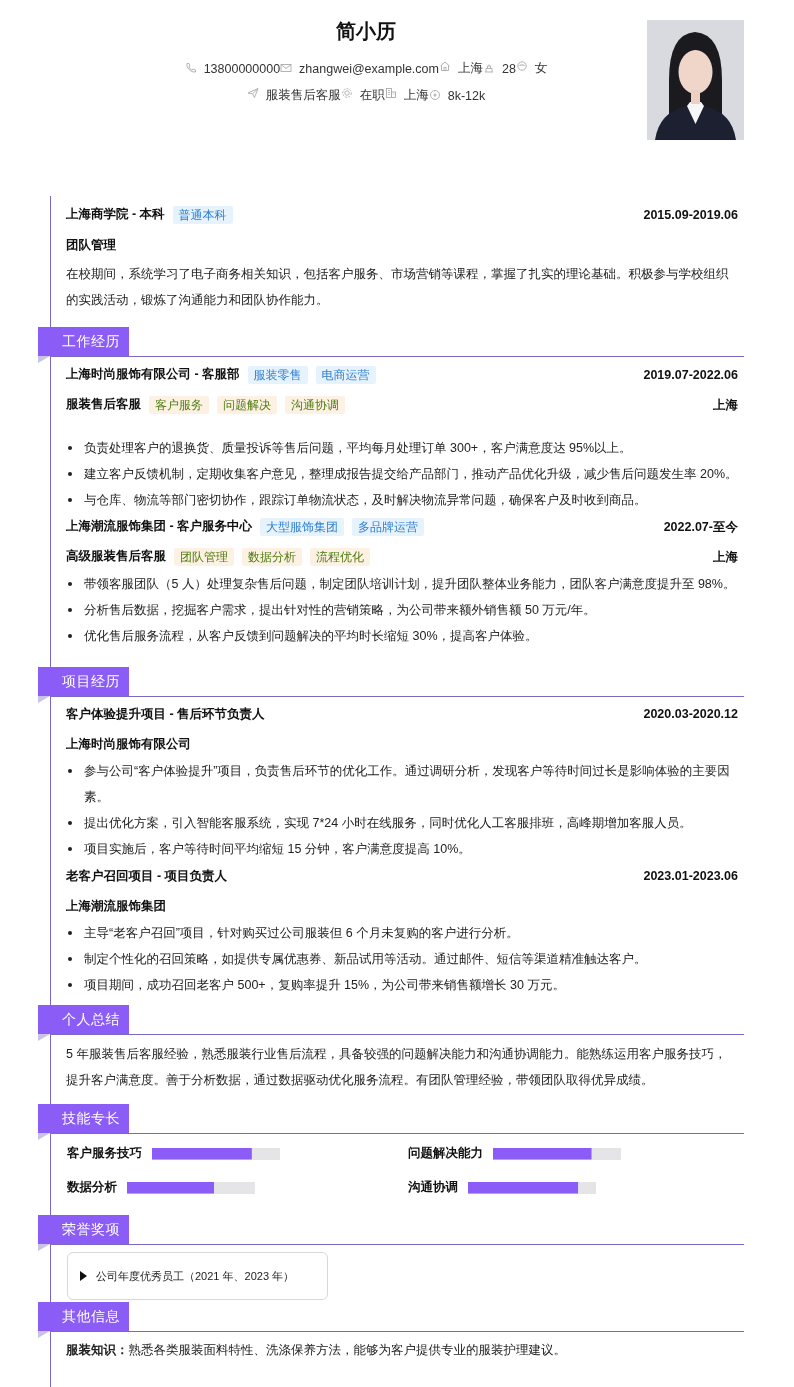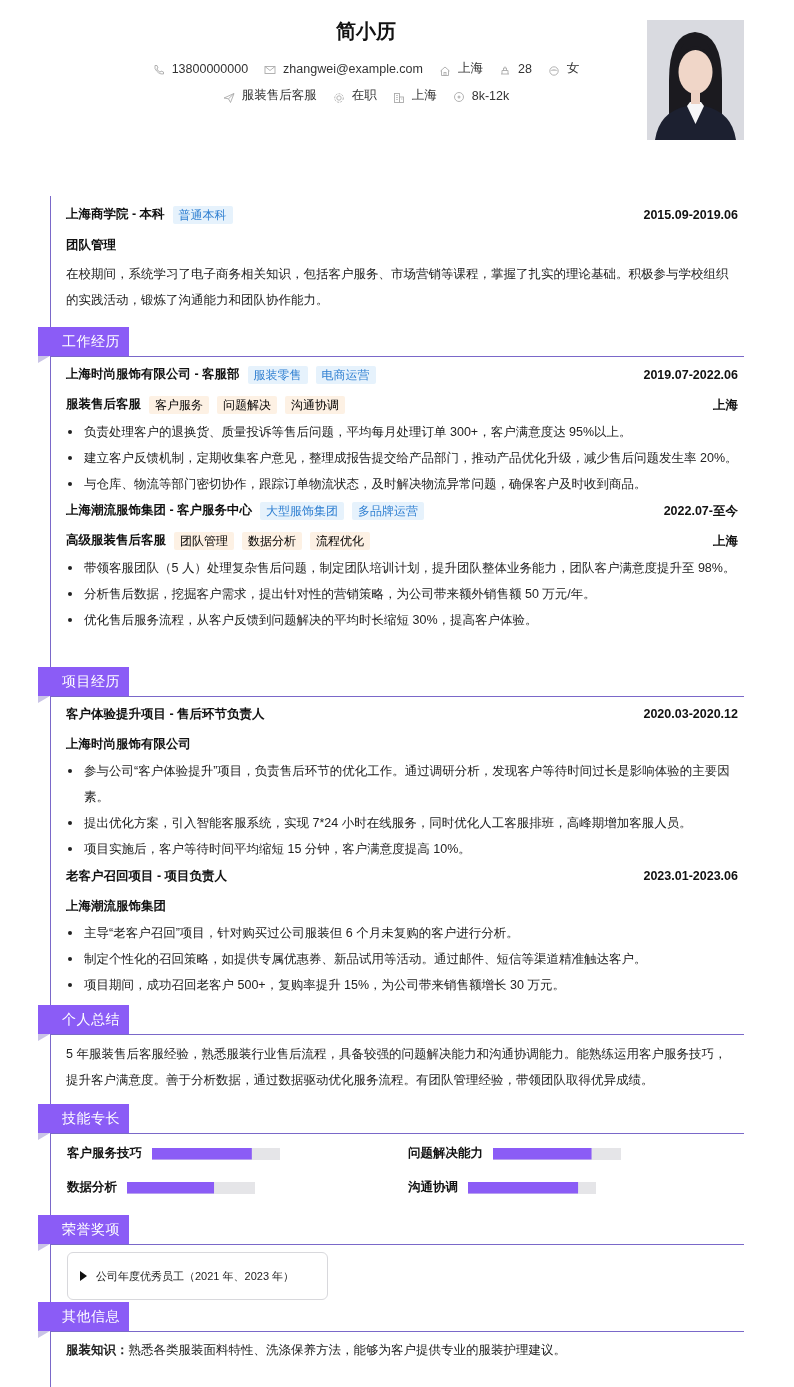--- a/index.html
+++ b/index.html
@@ -19,21 +19,21 @@
     position: absolute; left: 0; width: 732px; top: 18px;
     text-align: center; font-size: 20px; font-weight: bold; color: #111;
   }
   .info-row {
     position: absolute; left: 0; width: 732px;
     display: flex; justify-content: center; align-items: center;
     font-size: 12.5px; color: #333;
   }
   .info-row.r1 { top: 60px; }
   .info-row.r2 { top: 87px; }
-  .info-item { display: flex; align-items: flex-end; margin: 0 8px; white-space: nowrap; }
+  .info-item { display: flex; align-items: flex-start; margin: 0 0; white-space: nowrap; }
   .info-item .ic { width: 12px; height: 12px; margin-right: 7px; color: #aaa; display: inline-flex; }
   .info-item .ic svg { width: 12px; height: 12px; }
   .photo {
     position: absolute; left: 647px; top: 20px; width: 97px; height: 120px;
     background: linear-gradient(180deg, #dcdde3 0%, #d6d7de 100%);
     overflow: hidden;
   }
 
   
   .vline {
@@ -60,21 +60,21 @@
   .row { display: flex; align-items: center; justify-content: space-between; height: 20px; }
   .row-left { display: flex; align-items: flex-start; }
   .title-b { font-weight: bold; font-size: 12.5px; color: #111; }
   .date { font-weight: bold; font-size: 12.5px; color: #111; }
   .loc { font-weight: bold; font-size: 12.5px; color: #111; }
   .tag {
     display: inline-block; font-size: 12px; padding: 1px 6px; margin-left: 8px;
     border-radius: 2px; line-height: 16px;
   }
   .tag.blue { background: #e6f2fc; color: #2f7fd1; font-family: Liberation Serif, serif; }
-  .tag.orange { background: #fdf1e4; color: #000000; }
+  .tag.orange { background: #fdf1e4; color: #4d7c0f; }
   .para { font-size: 12.5px; line-height: 26px; color: #222; }
   ul.bullets { list-style: none; }
   ul.bullets li {
     position: relative; padding-left: 18px; font-size: 12.5px; line-height: 26px; color: #222;
   }
   ul.bullets li::before {
     content: ""; position: absolute; left: 2px; top: 11px; width: 4px; height: 4px;
     border-radius: 50%; background: #222;
   }
 
@@ -235,21 +235,21 @@
       </div>
       <div class="row" style="margin-top:10px;">
         <div class="row-left">
           <span class="title-b">服装售后客服</span>
           <span class="tag orange">客户服务</span>
           <span class="tag orange">问题解决</span>
           <span class="tag orange">沟通协调</span>
         </div>
         <span class="loc">上海</span>
       </div>
-      <ul class="bullets" style="margin-top:4px;">
+      <ul class="bullets" style="margin-top:20px;">
         <li>负责处理客户的退换货、质量投诉等售后问题，平均每月处理订单 300+，客户满意度达 95%以上。</li>
         <li>建立客户反馈机制，定期收集客户意见，整理成报告提交给产品部门，推动产品优化升级，减少售后问题发生率 20%。</li>
         <li>与仓库、物流等部门密切协作，跟踪订单物流状态，及时解决物流异常问题，确保客户及时收到商品。</li>
       </ul>
     </div>
     <div style="margin-top:4px;">
       <div class="row">
         <div class="row-left">
           <span class="title-b">上海潮流服饰集团 - 客户服务中心</span>
           <span class="tag blue">大型服饰集团</span>

